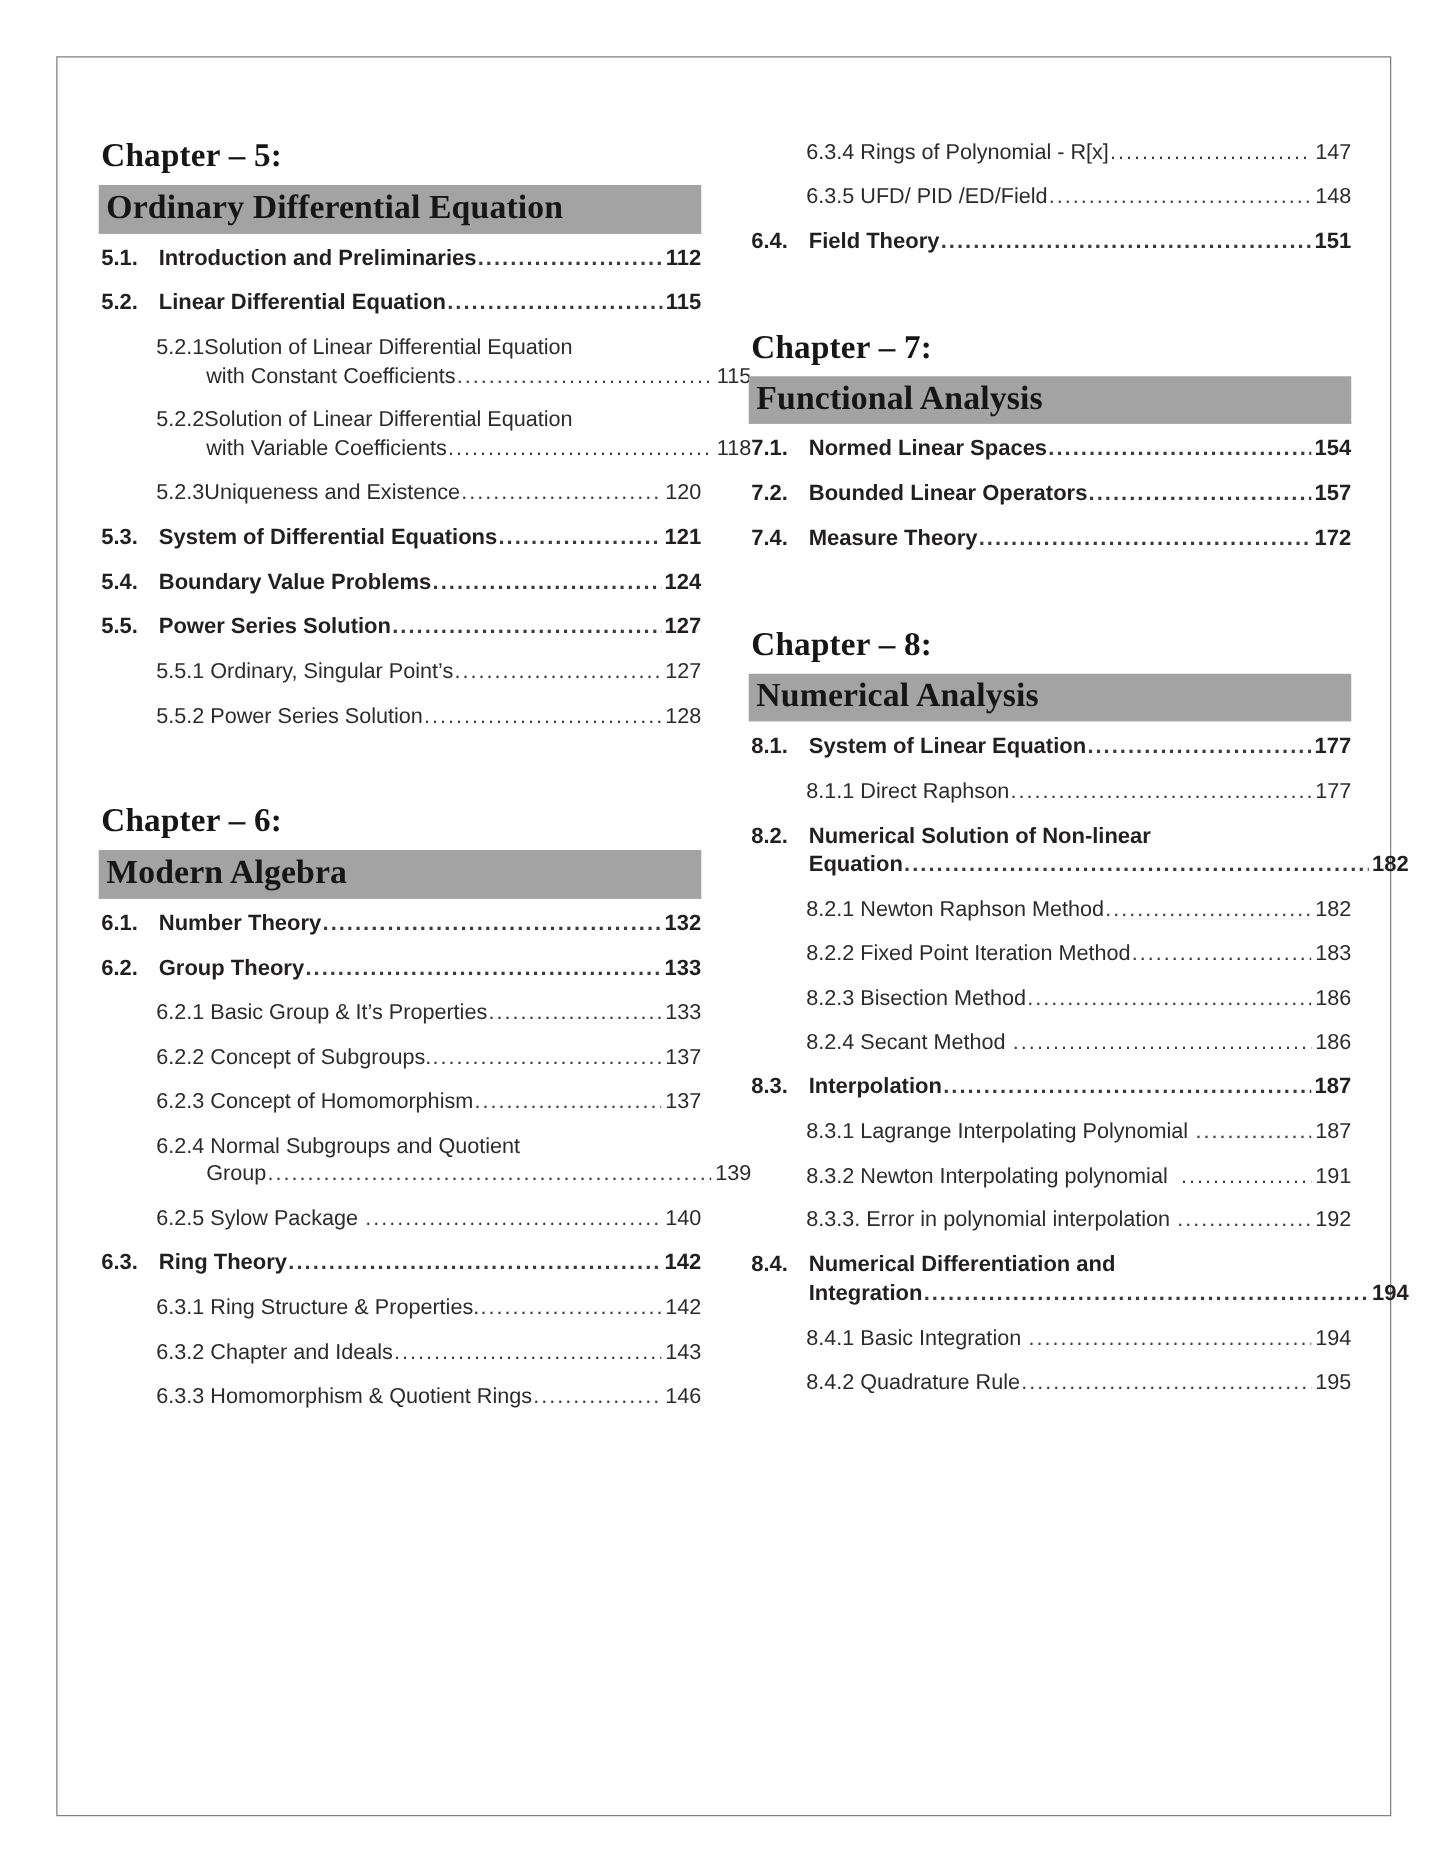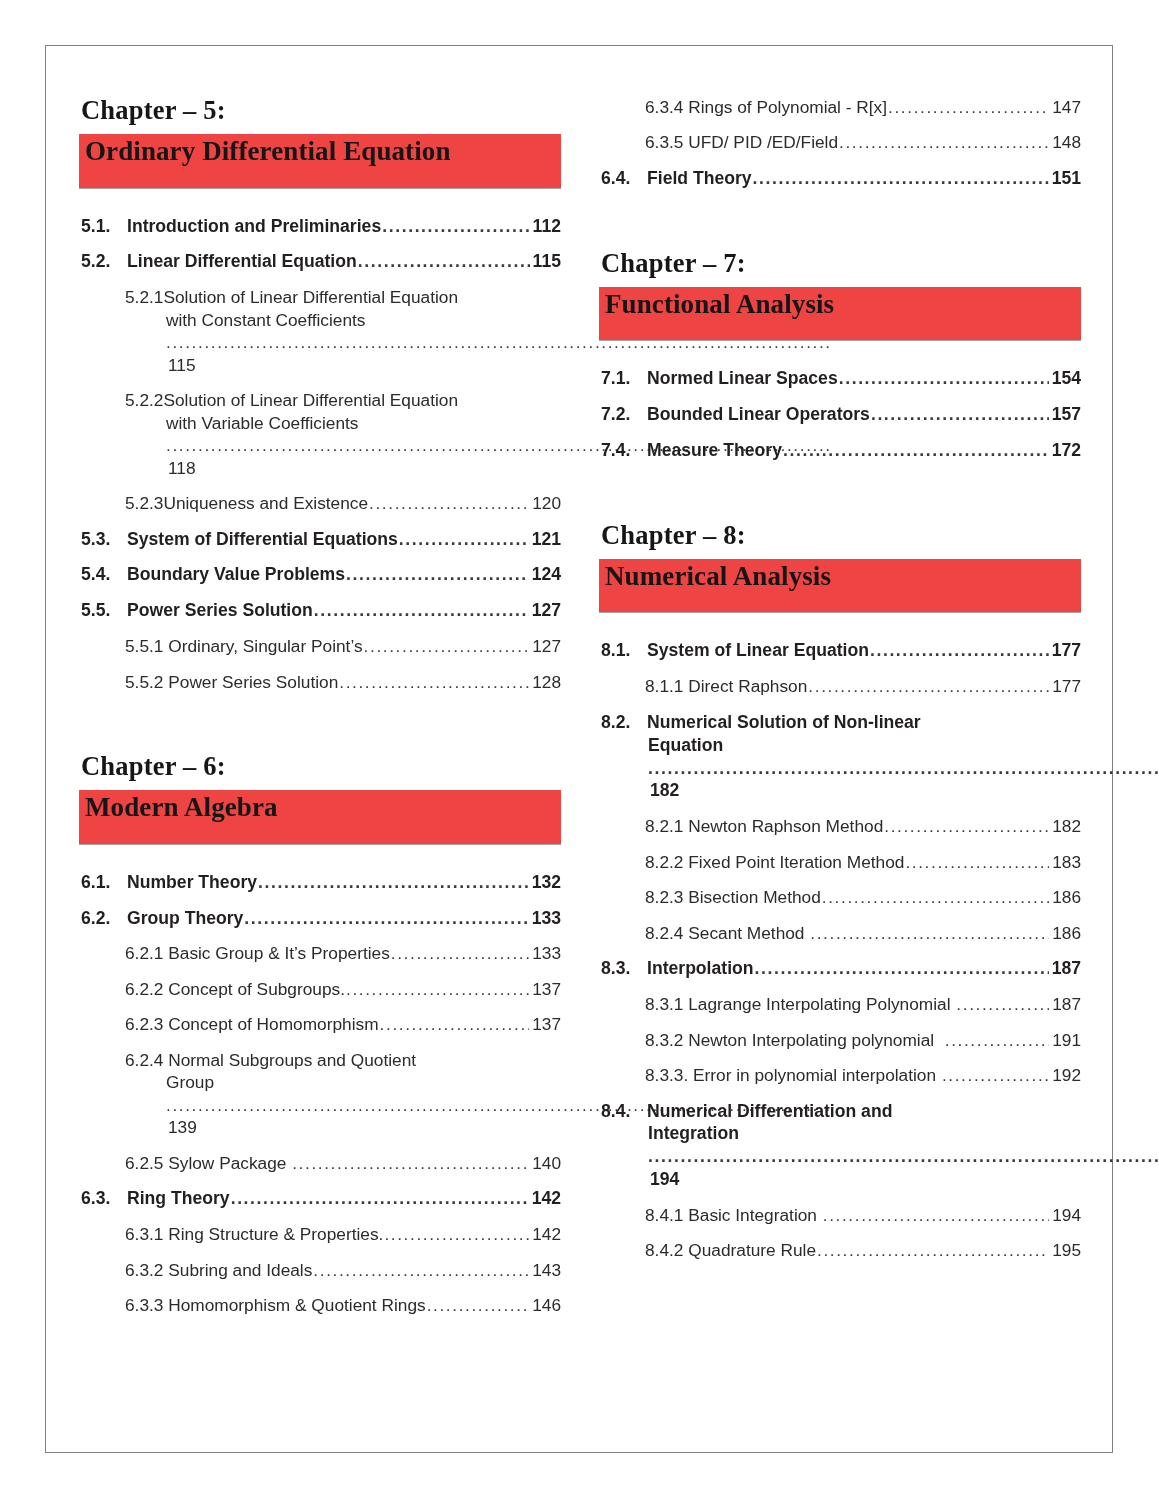--- a/index.html
+++ b/index.html
@@ -23,21 +23,21 @@
     width: 1068px;
     height: 1408px;
     border: 1px solid #808080;
     box-sizing: border-box;
     background: #ffffff;
   }
 
   #columns {
     position: absolute;
     left: 33px;
-    top: 50px;
+    top: 64px;
     width: 1002px;
     display: flex;
     gap: 38px;
     align-items: flex-start;
   }
   .column {
     width: 482px;
     flex: 0 0 482px;
   }
 
@@ -48,24 +48,24 @@
   .chapter-label {
     font-family: "Liberation Serif", serif;
     font-size: 26.5px;
     font-weight: 700;
     color: #161616;
     letter-spacing: 0.2px;
     line-height: 1.12;
     margin: 0 0 8px 2px;
   }
   .chapter-title-band {
-    background: #ef4444;
+    background: #a3a3a3;
     border-bottom: 1.5px solid #a6a6a6;
-    padding: 2px 0 20px 6px;
-    margin-bottom: 26px;
+    padding: 2px 0 4px 6px;
+    margin-bottom: 8px;
   }
   .chapter-title {
     font-family: "Liberation Serif", serif;
     font-size: 27px;
     font-weight: 700;
     color: #161616;
     line-height: 1.18;
     letter-spacing: 0.1px;
   }
   .chapter-gap-top {
@@ -130,21 +130,20 @@
     flex: 0 0 auto;
     white-space: pre;
     text-align: right;
     padding-left: 2px;
   }
   
   .cont-row {
     display: flex;
     align-items: baseline;
     width: 100%;
-    flex-direction: column;
   }
   .cont-row.indent-sub {
     padding-left: 40px;
   }
   .cont-row.indent-main {
     padding-left: 46px;
   }
 </style>
 </head>
 <body>
@@ -321,21 +320,21 @@
             <div class="row">
               <span class="num2">6.3.1</span>
               <span class="title-text"> Ring Structure &amp; Properties.</span>
               <span class="leader"></span>
               <span class="page-num">142</span>
             </div>
           </div>
           <div class="toc-entry level2">
             <div class="row">
               <span class="num2">6.3.2</span>
-              <span class="title-text"> Subring and Ideals</span>
+              <span class="title-text"> Chapter and Ideals</span>
               <span class="leader"></span>
               <span class="page-num">143</span>
             </div>
           </div>
           <div class="toc-entry level2">
             <div class="row">
               <span class="num2">6.3.3</span>
               <span class="title-text"> Homomorphism &amp; Quotient Rings</span>
               <span class="leader"></span>
               <span class="page-num">146</span>

